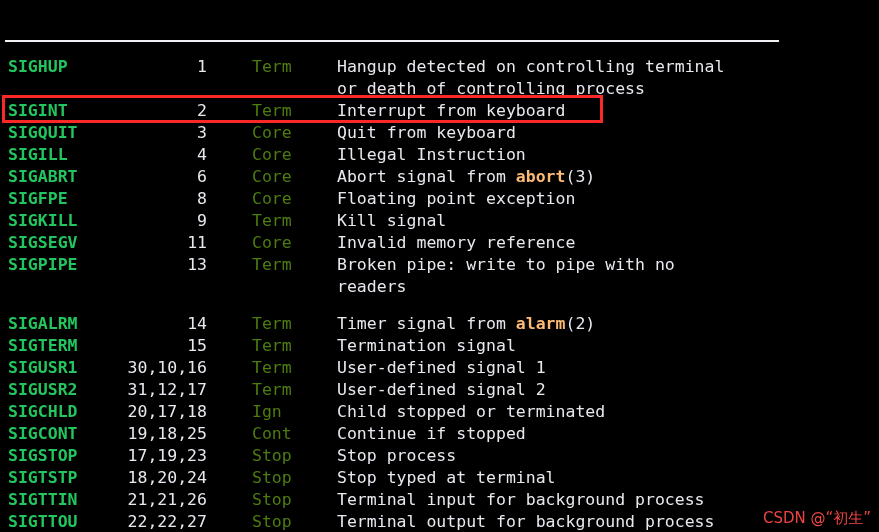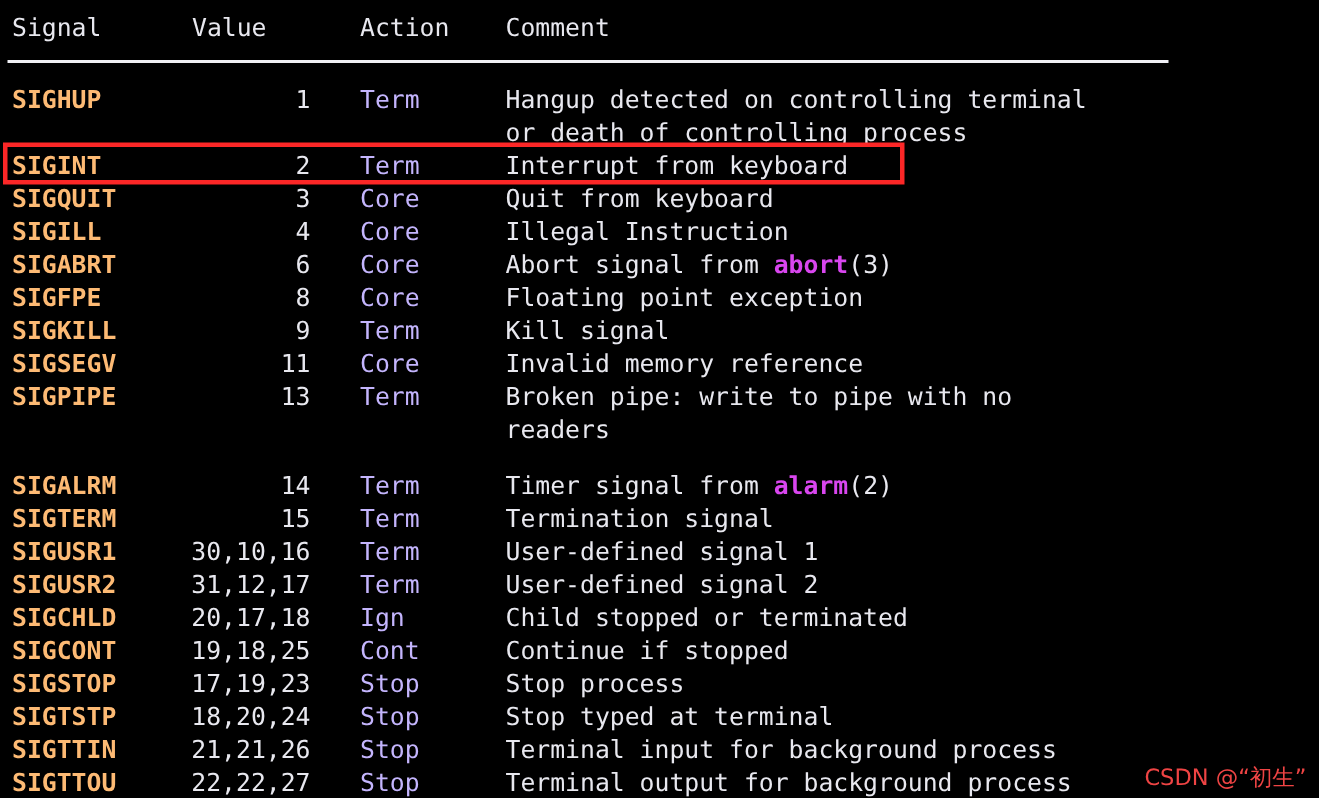--- a/index.html
+++ b/index.html
@@ -39,44 +39,44 @@
     height: 22.05px;
     white-space: pre;
   }
   .row.blank { height: 14px; }
 
   .c-signal {
     position: absolute;
     left: 8px;
     top: 0;
     font-weight: bold;
-    color: #fdba74;
+    color: #22c55e;
   }
   .c-value {
     position: absolute;
     left: 0;
     top: 0;
     width: 207px;
     text-align: right;
     color: #e8e8ef;
   }
   .c-action {
     position: absolute;
-    left: 240px;
+    left: 252px;
     top: 0;
-    color: #c4b5fd;
+    color: #4d7c0f;
   }
   .c-comment {
     position: absolute;
     left: 337px;
     top: 0;
     color: #e8e8ef;
     text-align: right;
   }
-  .c-comment b { font-weight: bold; color: #d946ef; }
+  .c-comment b { font-weight: bold; color: #fdba74; }
 
   
   .hdr { position: absolute; left: 0; top: 8px; height: 22px; width: 879px; }
   .hdr .h-signal  { position: absolute; left: 8px;   top: 0; }
   .hdr .h-value   { position: absolute; left: 128px; top: 0; }
   .hdr .h-action  { position: absolute; left: 240px; top: 0; }
   .hdr .h-comment { position: absolute; left: 337px; top: 0; }
 
   .rule {
     position: absolute;
@@ -117,26 +117,20 @@
     white-space: pre;
   }
 </style>
 </head>
 <body>
 
 <div id="page">
 
   <div class="manpage">
 
-    <div class="hdr">
-      <span class="h-signal">Signal</span>
-      <span class="h-value">Value</span>
-      <span class="h-action">Action</span>
-      <span class="h-comment">Comment</span>
-    </div>
 
     <div class="rule"></div>
 
     <div class="table-body" id="table-body"><div class="row"><span class="c-signal">SIGHUP</span><span class="c-value">1</span><span class="c-action">Term</span><span class="c-comment"><span>Hangup detected on controlling terminal</span></span></div><div class="row"><span class="c-comment">or death of controlling process</span></div><div class="row"><span class="c-signal">SIGINT</span><span class="c-value">2</span><span class="c-action">Term</span><span class="c-comment"><span>Interrupt from keyboard</span></span></div><div class="row"><span class="c-signal">SIGQUIT</span><span class="c-value">3</span><span class="c-action">Core</span><span class="c-comment"><span>Quit from keyboard</span></span></div><div class="row"><span class="c-signal">SIGILL</span><span class="c-value">4</span><span class="c-action">Core</span><span class="c-comment"><span>Illegal Instruction</span></span></div><div class="row"><span class="c-signal">SIGABRT</span><span class="c-value">6</span><span class="c-action">Core</span><span class="c-comment"><span>Abort signal from </span><b>abort</b><span>(3)</span></span></div><div class="row"><span class="c-signal">SIGFPE</span><span class="c-value">8</span><span class="c-action">Core</span><span class="c-comment"><span>Floating point exception</span></span></div><div class="row"><span class="c-signal">SIGKILL</span><span class="c-value">9</span><span class="c-action">Term</span><span class="c-comment"><span>Kill signal</span></span></div><div class="row"><span class="c-signal">SIGSEGV</span><span class="c-value">11</span><span class="c-action">Core</span><span class="c-comment"><span>Invalid memory reference</span></span></div><div class="row"><span class="c-signal">SIGPIPE</span><span class="c-value">13</span><span class="c-action">Term</span><span class="c-comment"><span>Broken pipe: write to pipe with no</span></span></div><div class="row"><span class="c-comment">readers</span></div><div class="row blank"></div><div class="row"><span class="c-signal">SIGALRM</span><span class="c-value">14</span><span class="c-action">Term</span><span class="c-comment"><span>Timer signal from </span><b>alarm</b><span>(2)</span></span></div><div class="row"><span class="c-signal">SIGTERM</span><span class="c-value">15</span><span class="c-action">Term</span><span class="c-comment"><span>Termination signal</span></span></div><div class="row"><span class="c-signal">SIGUSR1</span><span class="c-value">30,10,16</span><span class="c-action">Term</span><span class="c-comment"><span>User-defined signal 1</span></span></div><div class="row"><span class="c-signal">SIGUSR2</span><span class="c-value">31,12,17</span><span class="c-action">Term</span><span class="c-comment"><span>User-defined signal 2</span></span></div><div class="row"><span class="c-signal">SIGCHLD</span><span class="c-value">20,17,18</span><span class="c-action">Ign</span><span class="c-comment"><span>Child stopped or terminated</span></span></div><div class="row"><span class="c-signal">SIGCONT</span><span class="c-value">19,18,25</span><span class="c-action">Cont</span><span class="c-comment"><span>Continue if stopped</span></span></div><div class="row"><span class="c-signal">SIGSTOP</span><span class="c-value">17,19,23</span><span class="c-action">Stop</span><span class="c-comment"><span>Stop process</span></span></div><div class="row"><span class="c-signal">SIGTSTP</span><span class="c-value">18,20,24</span><span class="c-action">Stop</span><span class="c-comment"><span>Stop typed at terminal</span></span></div><div class="row"><span class="c-signal">SIGTTIN</span><span class="c-value">21,21,26</span><span class="c-action">Stop</span><span class="c-comment"><span>Terminal input for background process</span></span></div><div class="row"><span class="c-signal">SIGTTOU</span><span class="c-value">22,22,27</span><span class="c-action">Stop</span><span class="c-comment"><span>Terminal output for background process</span></span></div></div>
 
   </div>
 
   <div class="highlight-box"></div>
 
   <div class="watermark">CSDN @“初生”</div>

